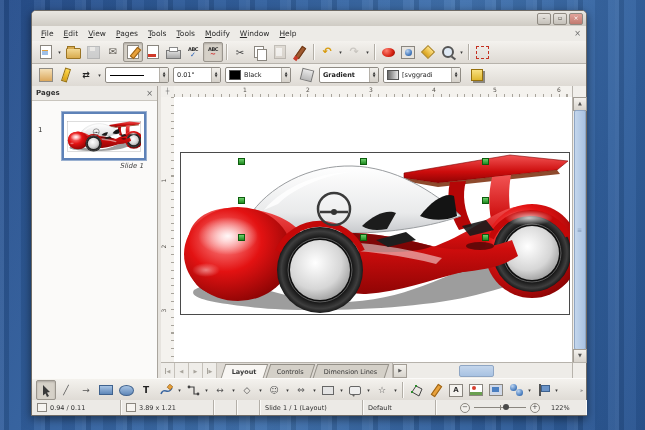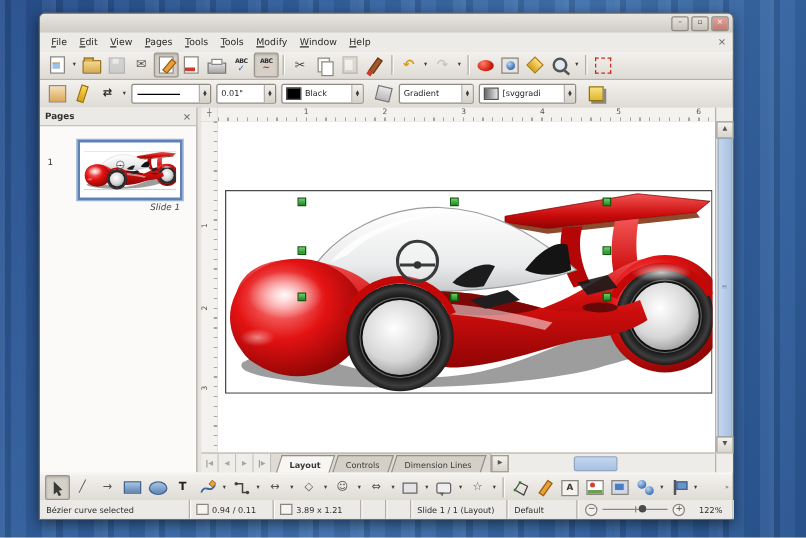--- a/index.html
+++ b/index.html
@@ -306,21 +306,21 @@
       <span class="swatch black"></span>
       <span class="val">Black</span>
       <span class="spin">
             <span>▲</span>
             <span>▼</span>
           </span>
     </span>
     <span class="tbtn" style="margin-left:4px;">
           <span class="ic-area"></span>
         </span>
-    <span class="combo" style="width:58px;">
+    <span class="combo" style="width:58px;font-weight:bold;">
       <span class="val">Gradient</span>
       <span class="spin">
             <span>▲</span>
             <span>▼</span>
           </span>
     </span>
     <span class="combo" style="width:76px;justify-content:center;">
       <span class="swatch grad"></span>
       <span class="val">[svggradi</span>
       <span class="spin">
@@ -578,21 +578,20 @@
         </span>
     <span class="dd">▾</span>
     <span class="tbtn">
           <span class="ic-flag"></span>
         </span>
     <span class="dd">▾</span>
     <span class="ovf">»</span>
   </div>
 
   <div id="statusbar">
-    <span class="scell" style="width:150px;">Bézier curve selected</span>
     <span class="scell" style="width:78px;">
       <span class="sic"></span>
       <span>0.94 / 0.11</span>
     </span>
     <span class="scell" style="width:82px;">
       <span class="sic"></span>
       <span>3.89 x 1.21</span>
     </span>
     <span class="scell" style="width:12px;"></span>
     <span class="scell" style="width:12px;"></span>

